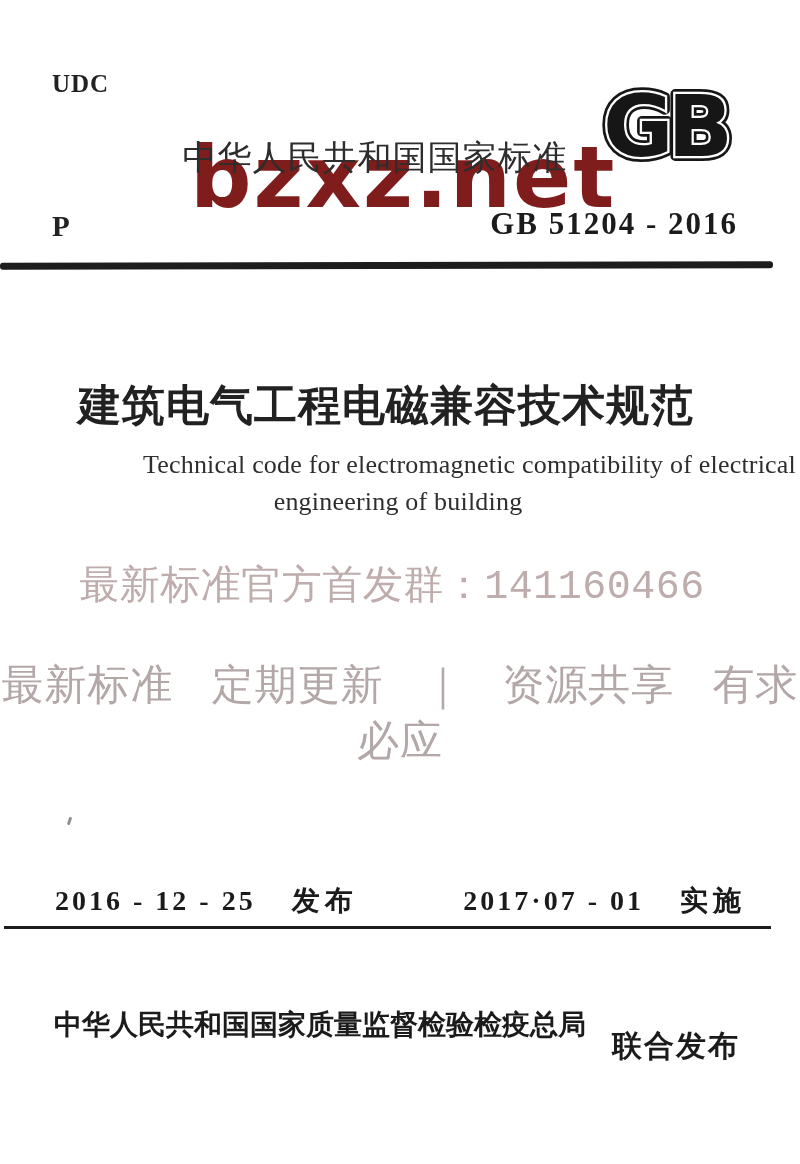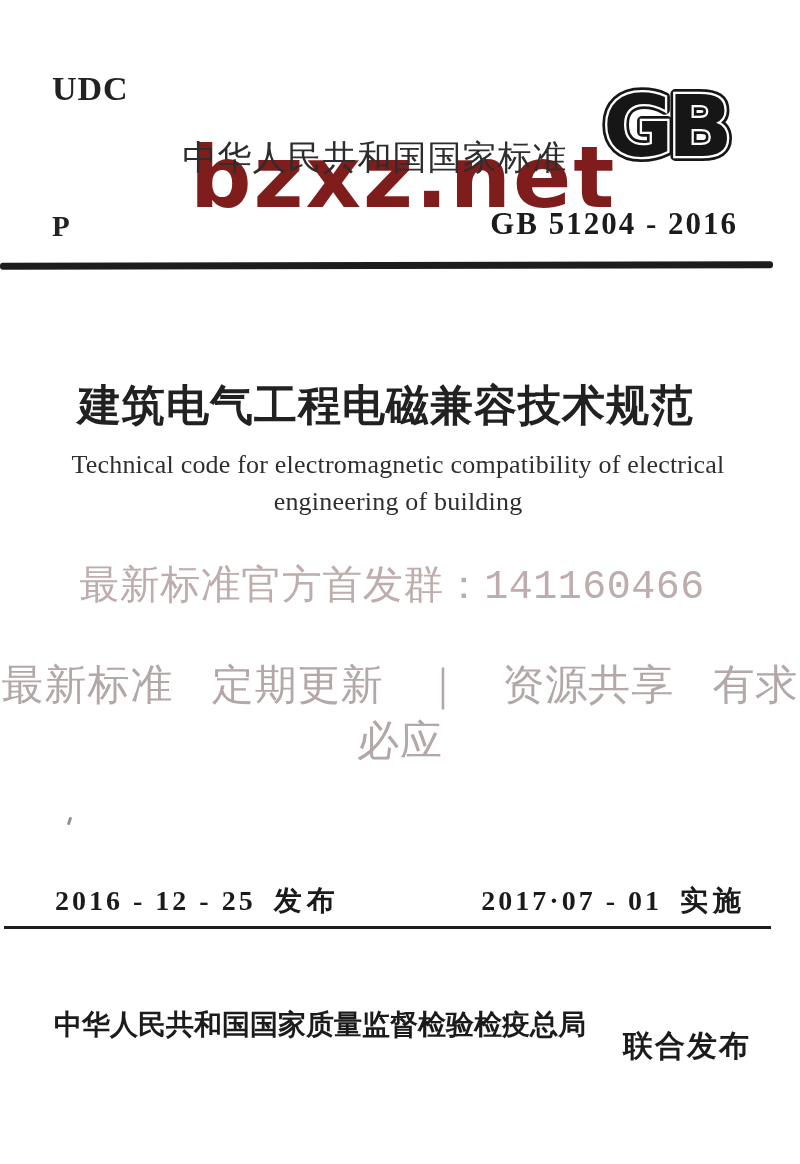--- a/index.html
+++ b/index.html
@@ -3,58 +3,58 @@
 <meta charset="utf-8">
 <style>
   html,body{margin:0;padding:0;background:#ffffff;}
   #page{
     position:relative;width:800px;height:1164px;background:#ffffff;
     font-family:"Liberation Serif","DejaVu Serif",serif;color:#1e1e1e;
     overflow:hidden;margin:0 auto;
   }
   .abs{position:absolute;}
 
-  .udc{left:52px;top:70px;font-size:34px;font-weight:bold;letter-spacing:1px;color:#222;}
+  .udc{left:52px;top:70px;font-size:25px;font-weight:bold;letter-spacing:1px;color:#222;}
   .heading{left:0;right:0;top:135px;text-align:center;font-size:34px;letter-spacing:1px;
     color:#2d2d2d;transform:translateX(-25px);z-index:3;}
   .site-watermark{left:190px;top:134px;font-size:86px;font-weight:bold;z-index:1;
     font-family:"DejaVu Sans","Liberation Sans",sans-serif;letter-spacing:2px;line-height:1;}
   .logo{left:594px;top:78px;z-index:3;}
   .p-label{left:52px;top:210px;font-size:29px;font-weight:bold;color:#222;}
   .std-number{right:62px;top:206px;font-size:31px;font-weight:bold;letter-spacing:2px;color:#1b1b1b;z-index:3;}
 
   .rule-1{left:0;top:262px;width:773px;height:7px;background:#1d1d1d;border-radius:3px;transform:rotate(-0.12deg);}
   .rule-2{left:4px;top:926px;width:767px;height:3px;background:#1d1d1d;}
 
   .title-zh{left:0;right:28px;top:377px;text-align:center;font-size:43px;font-weight:bold;
     letter-spacing:1px;color:#212121;}
   .title-en{left:0;right:4px;text-align:center;font-size:26px;color:#2e2e2e;letter-spacing:0.2px;}
-  .title-en.l1{top:450px;}
+  .title-en.l1{top:450px;text-align:right;}
   .title-en.l2{top:487px;}
 
   .group-line{left:0;right:16px;top:557px;text-align:center;font-size:40px;
     font-family:Liberation Mono, monospace;letter-spacing:0.5px;}
   .promo-line{left:0;right:0;top:657px;text-align:center;font-size:42px;
     font-family:Liberation Mono, monospace;word-spacing:12px;letter-spacing:1px;}
 
   .scan-speck{left:68px;top:817px;width:3px;height:8px;background:#8f8f8f;
     border-radius:1px;transform:rotate(18deg);}
 
   .date-row{top:882px;font-size:28px;font-weight:bold;color:#1b1b1b;white-space:nowrap;}
   .date-row .date{letter-spacing:3px;}
-  .date-row .dlabel{margin-left:18px;letter-spacing:5px;}
+  .date-row .dlabel{margin-left:36px;letter-spacing:5px;}
   .date-left{left:55px;}
   .date-right{right:54px;}
 
   .pub-block{left:54px;top:1006px;width:536px;font-size:28px;font-weight:bold;
     color:#1b1b1b;line-height:37px;}
   .pub-line{display:block;white-space:nowrap;}
   .pub-line.l1{letter-spacing:8px;}
   .pub-line.l2{letter-spacing:0px;}
-  .joint-label{right:49px;top:1026px;font-size:30px;font-weight:bold;letter-spacing:2px;color:#1b1b1b;}
+  .joint-label{right:60px;top:1026px;font-size:30px;font-weight:bold;letter-spacing:2px;color:#1b1b1b;}
 </style>
 </head>
 <body>
 
 <div id="page">
 
   <div class="abs udc">UDC</div>
 
   <div class="abs site-watermark" style="color:#7f1d1d">bzxz.net</div>
 

